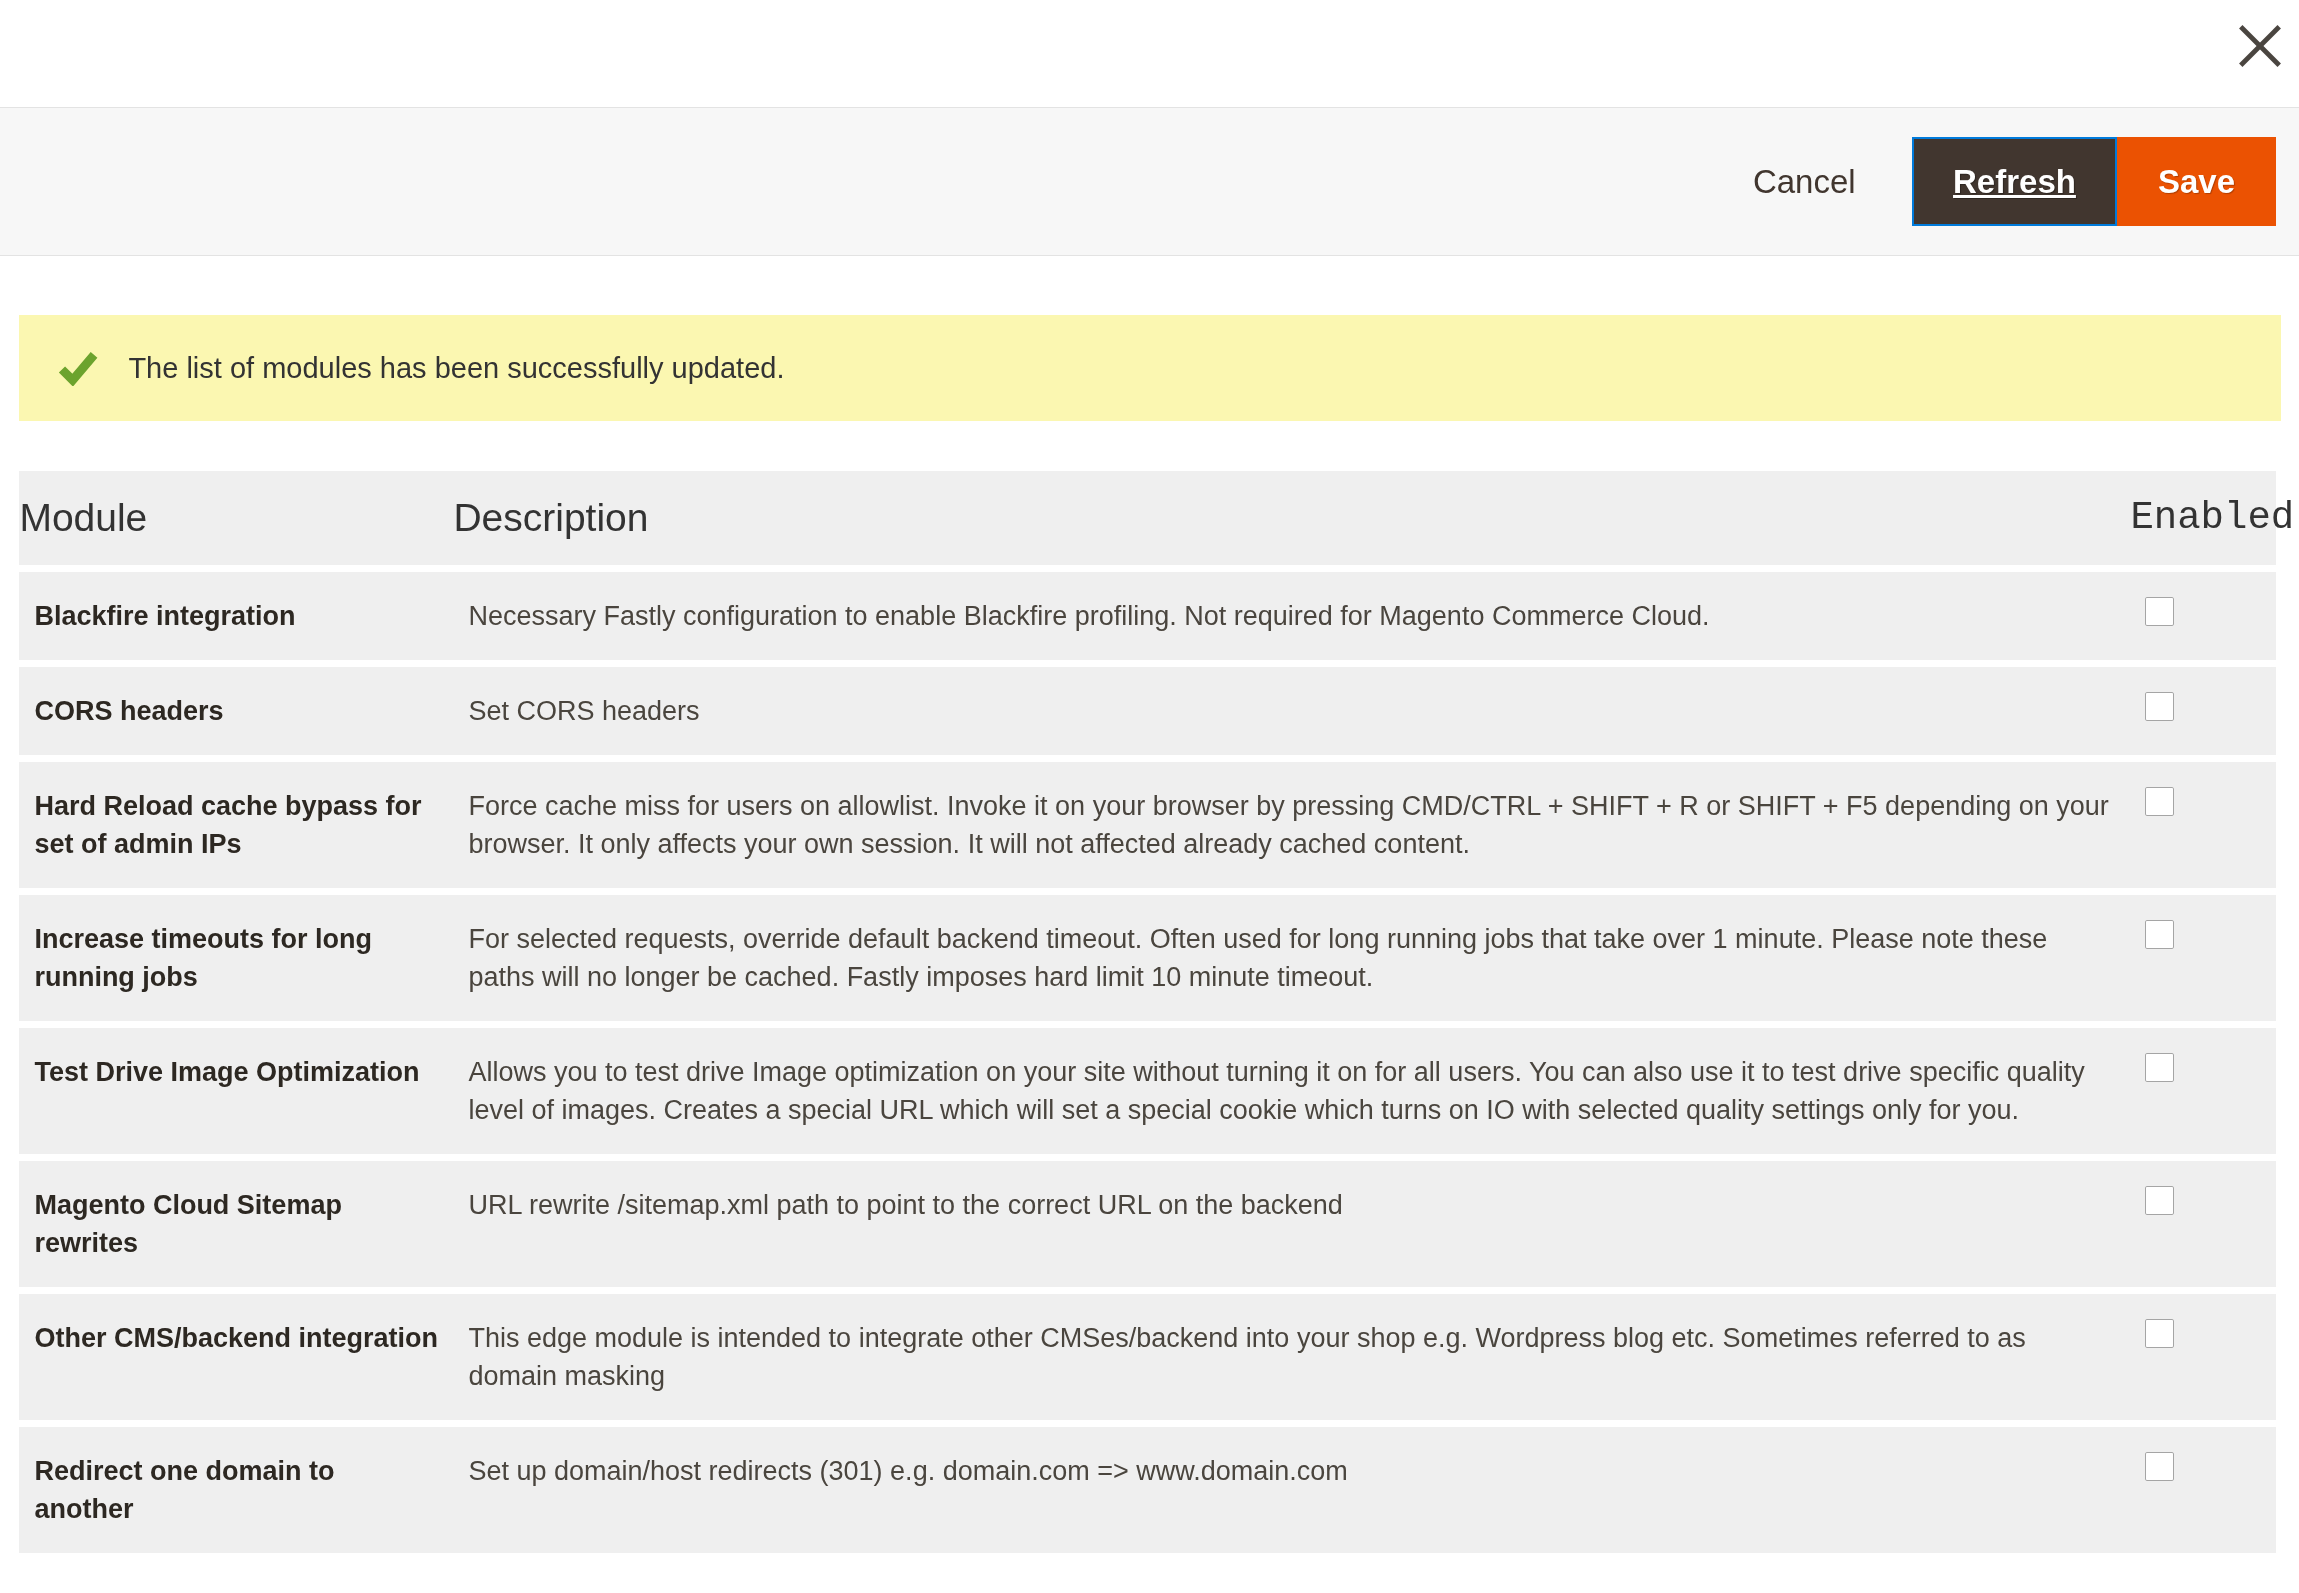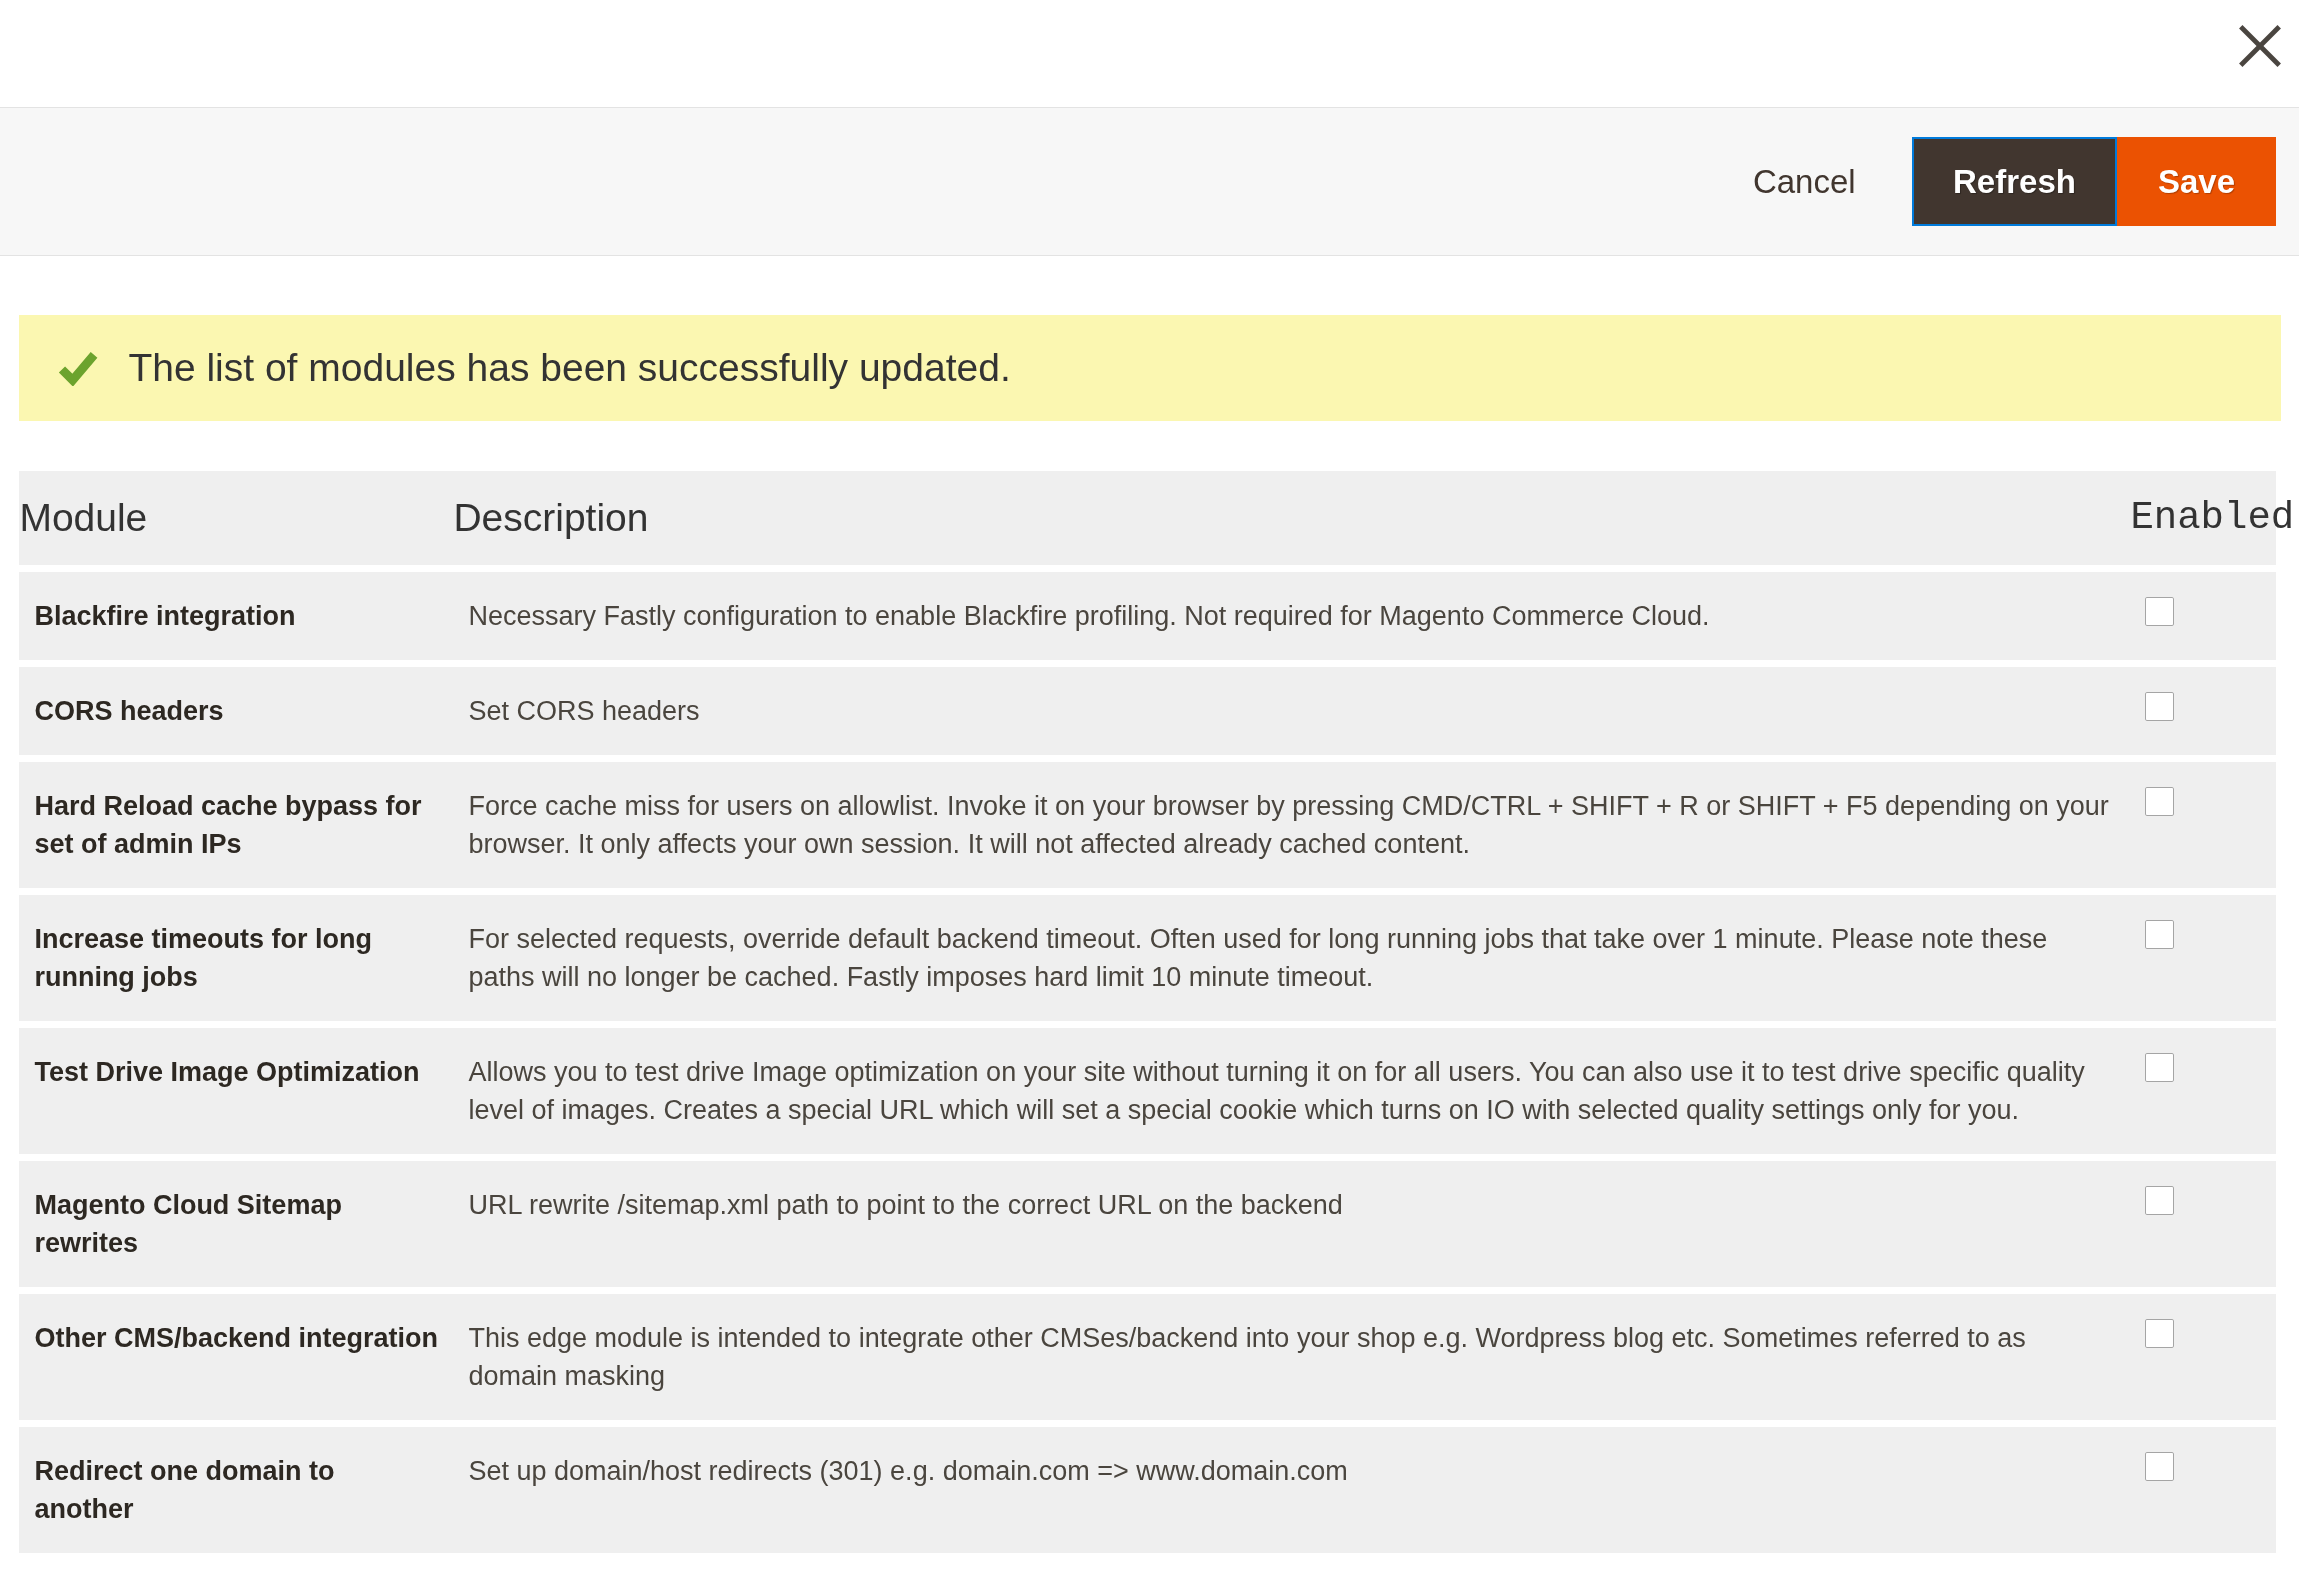--- a/index.html
+++ b/index.html
@@ -57,20 +57,21 @@
     color: #41362f;
     font-weight: 400;
     padding: 26px 19.4px;
     margin-right: 37px;
   }
   .btn-refresh {
     background: var(--refresh-bg, #41362f);
     color: #ffffff;
     border: 2.9px solid var(--focus-blue, #007bdb);
     text-shadow: 1px 1px 1px rgba(0,0,0,0.3);
+    text-decoration: underline;
   }
   .btn-save {
     background: var(--save-orange, #eb5202);
     color: #ffffff;
     border: 2.9px solid transparent;
     text-shadow: 1px 1px 1px rgba(0,0,0,0.25);
   }
 
   
   .message {
@@ -82,21 +83,21 @@
     padding-left: 39px;
     box-sizing: border-box;
   }
   .message .check {
     width: 41px;
     height: 35px;
     flex: 0 0 auto;
     margin-right: 29px;
   }
   .message-text {
-    font-size: 39px;
+    font-size: 29px;
     color: #333333;
   }
 
   
   table.modules {
     margin: 43px 24px 0 19.4px;
     width: 2256px;
     table-layout: fixed;
     border-collapse: separate;
     border-spacing: 0 7.8px;

